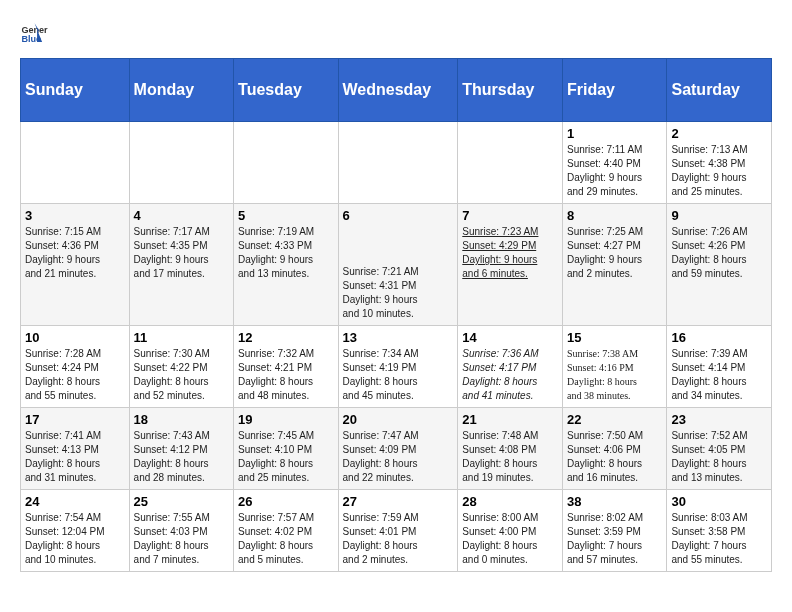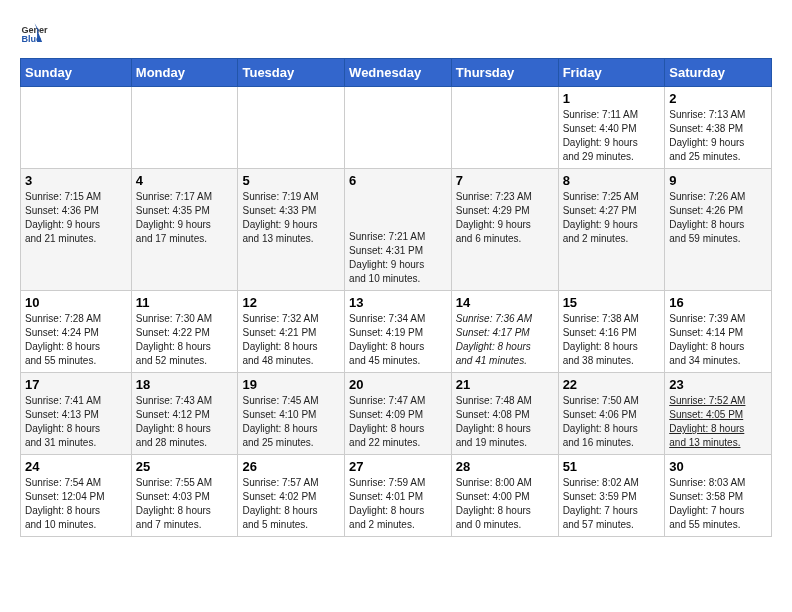--- a/index.html
+++ b/index.html
@@ -45,23 +45,23 @@
       color: #444;
     }
     table {
       width: 100%;
       border-collapse: collapse;
       font-size: 11px;
     }
     thead tr th {
       background: #3366cc;
       color: #fff;
-      padding: 6px 4px;
+      padding: 22px 4px;
       text-align: left;
-      font-size: 13px;
+      font-size: 16px;
       font-weight: bold;
       border: 1px solid #2255aa;
     }
     tbody tr td {
       border: 1px solid #ccc;
       vertical-align: top;
       padding: 4px;
       height: 80px;
       background: #fff;
     }
@@ -164,21 +164,21 @@
         </td>
         <td>
           <span class="day-number">6</span>
           <div class="day-info" style="white-space: pre-line; margin-top: 42px;">Sunrise: 7:21 AM
 Sunset: 4:31 PM
 Daylight: 9 hours
 and 10 minutes.</div>
         </td>
         <td>
           <span class="day-number">7</span>
-          <div class="day-info" style="white-space: pre-line;">Sunrise: 7:23 AM
+          <div class="day-info" style="white-space: pre-line; text-decoration: underline;">Sunrise: 7:23 AM
 Sunset: 4:29 PM
 Daylight: 9 hours
 and 6 minutes.</div>
         </td>
         <td>
           <span class="day-number">8</span>
           <div class="day-info" style="white-space: pre-line;">Sunrise: 7:25 AM
 Sunset: 4:27 PM
 Daylight: 9 hours
 and 2 minutes.</div>
@@ -222,21 +222,21 @@
         </td>
         <td>
           <span class="day-number">14</span>
           <div class="day-info" style="white-space: pre-line; font-style: italic;">Sunrise: 7:36 AM
 Sunset: 4:17 PM
 Daylight: 8 hours
 and 41 minutes.</div>
         </td>
         <td>
           <span class="day-number">15</span>
-          <div class="day-info" style="white-space: pre-line;">Sunrise: 7:38 AM
+          <div class="day-info" style="white-space: pre-line; font-family: Liberation Serif, serif;">Sunrise: 7:38 AM
 Sunset: 4:16 PM
 Daylight: 8 hours
 and 38 minutes.</div>
         </td>
         <td>
           <span class="day-number">16</span>
           <div class="day-info" style="white-space: pre-line;">Sunrise: 7:39 AM
 Sunset: 4:14 PM
 Daylight: 8 hours
 and 34 minutes.</div>
@@ -280,21 +280,21 @@
         </td>
         <td>
           <span class="day-number">22</span>
           <div class="day-info" style="white-space: pre-line;">Sunrise: 7:50 AM
 Sunset: 4:06 PM
 Daylight: 8 hours
 and 16 minutes.</div>
         </td>
         <td>
           <span class="day-number">23</span>
-          <div class="day-info" style="white-space: pre-line; text-decoration: underline;">Sunrise: 7:52 AM
+          <div class="day-info" style="white-space: pre-line;">Sunrise: 7:52 AM
 Sunset: 4:05 PM
 Daylight: 8 hours
 and 13 minutes.</div>
         </td>
       </tr>
       <tr>
         <td>
           <span class="day-number">24</span>
           <div class="day-info" style="white-space: pre-line;">Sunrise: 7:54 AM
 Sunset: 12:04 PM
@@ -323,21 +323,21 @@
 and 2 minutes.</div>
         </td>
         <td>
           <span class="day-number">28</span>
           <div class="day-info" style="white-space: pre-line;">Sunrise: 8:00 AM
 Sunset: 4:00 PM
 Daylight: 8 hours
 and 0 minutes.</div>
         </td>
         <td>
-          <span class="day-number">51</span>
+          <span class="day-number">38</span>
           <div class="day-info" style="white-space: pre-line;">Sunrise: 8:02 AM
 Sunset: 3:59 PM
 Daylight: 7 hours
 and 57 minutes.</div>
         </td>
         <td>
           <span class="day-number">30</span>
           <div class="day-info" style="white-space: pre-line;">Sunrise: 8:03 AM
 Sunset: 3:58 PM
 Daylight: 7 hours

